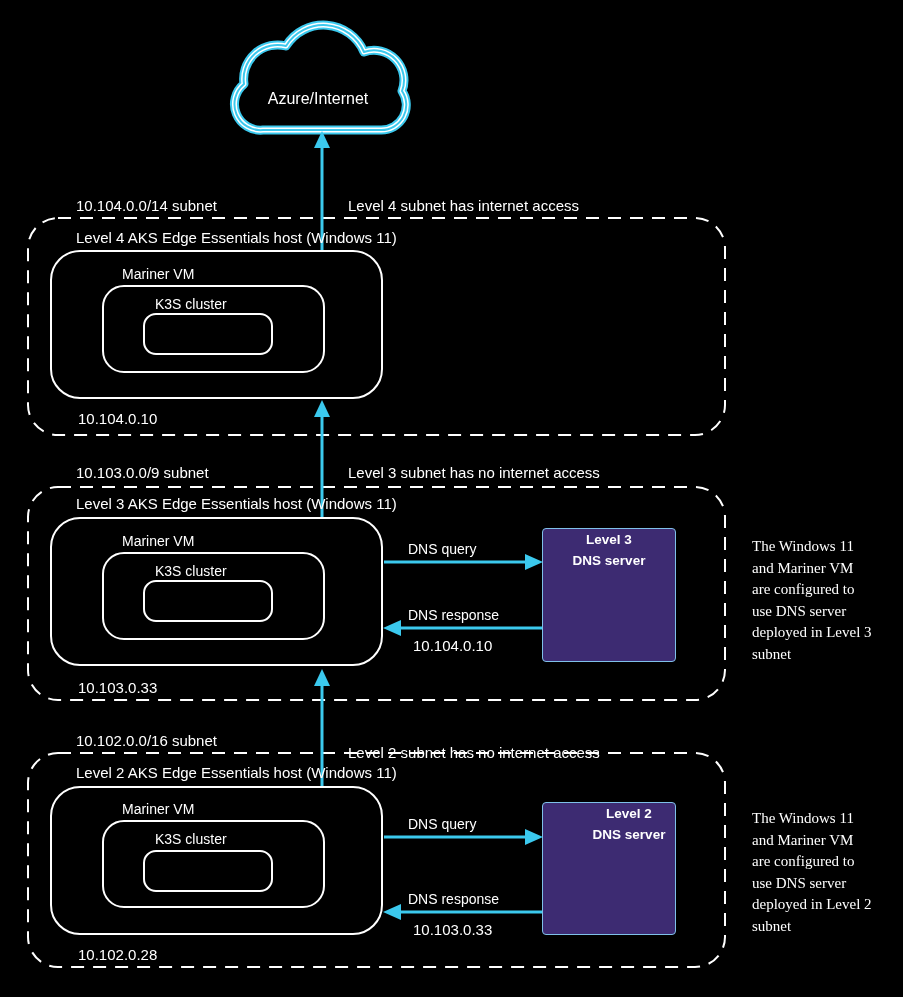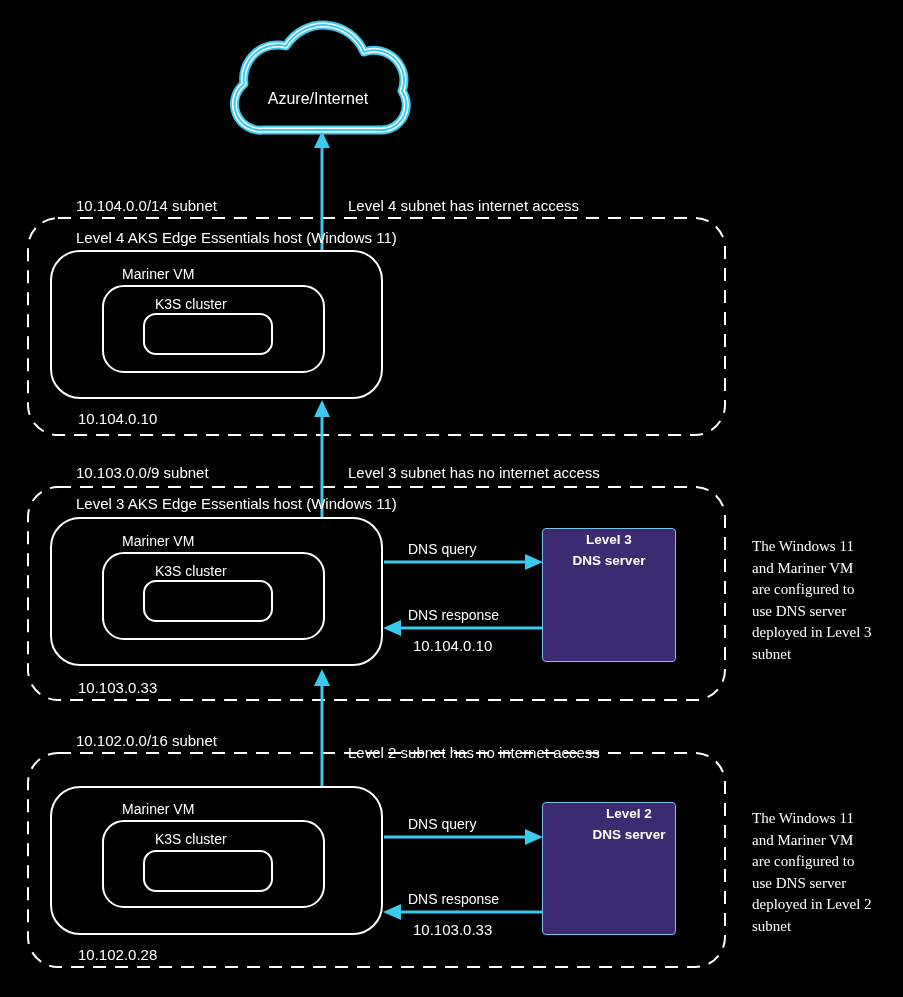--- a/index.html
+++ b/index.html
@@ -116,20 +116,21 @@
   <div class="txt" style="left:413px;top:637px;">10.104.0.10</div>
   <div class="note" style="top:536px;">The Windows 11
 and Mariner VM
 are configured to
 use DNS server
 deployed in Level 3
 subnet</div>
 
   <div class="txt" style="left:76px;top:732px;">10.102.0.0/16 subnet</div>
   <div class="txt" style="left:348px;top:732px;margin-top:12px;">Level 2 subnet has no internet access</div>
+  <div class="txt" style="left:76px;top:764px;">Level 2 AKS Edge Essentials host (Windows 11)</div>
 
   <div class="solid-box host" style="top:786px;"></div>
   <div class="txt small" style="left:122px;top:800px;">Mariner VM</div>
   <div class="solid-box vm" style="top:820px;"></div>
   <div class="txt small" style="left:155px;top:830px;">K3S cluster</div>
   <div class="solid-box k3s" style="top:850px;"></div>
   <div class="txt" style="left:78px;top:946px;">10.102.0.28</div>
 
   <div class="dns-box" style="top:802px;height:133px;padding-left:40px;">
     <div>

